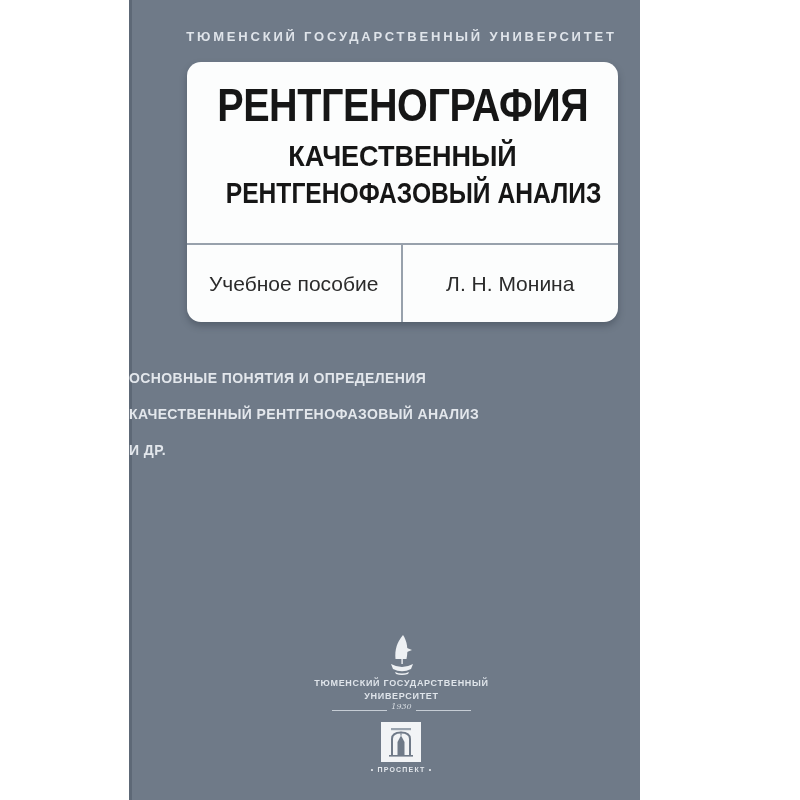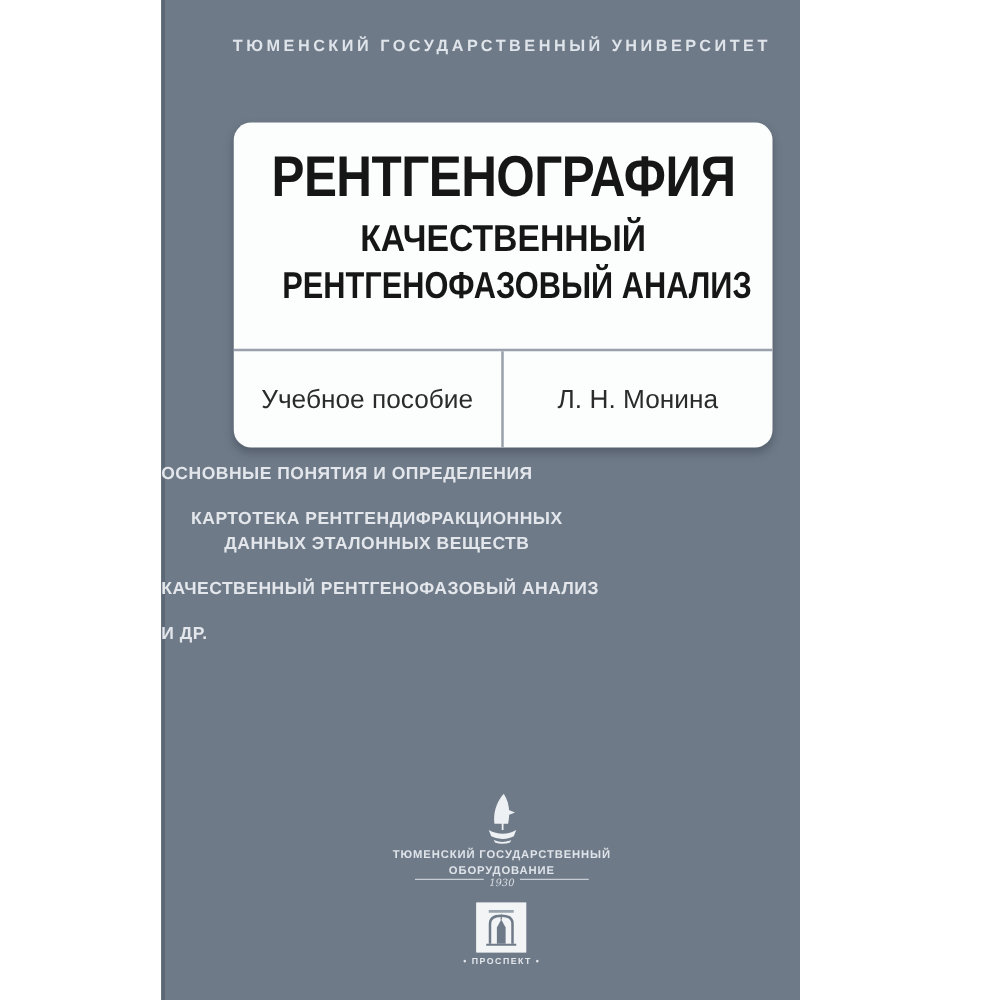--- a/index.html
+++ b/index.html
@@ -19,21 +19,20 @@
   .header-text {
     position:absolute; top:29px; left:0; width:100%; text-align:center;
     color:#dfe4ea; font-size:13px; font-weight:bold; letter-spacing:2.8px;
     white-space:nowrap;
   }
   .panel {
     position:absolute; left:58px; top:62px; width:431px; height:260px;
     background:#fcfdfd; border-radius:14px;
     box-shadow:0 4px 7px rgba(38,46,58,0.35);
     overflow:hidden;
-    margin-top:36px;
   }
   .panel-divider-h {
     position:absolute; left:0; top:181px; width:100%; height:2px;
     background:#98a1ac;
   }
   .title-line {
     position:absolute; left:0; width:100%; text-align:center;
     color:#161616; font-weight:bold; white-space:nowrap;
   }
   .title-main  { top:16px;  font-size:46px; transform:scaleX(0.86); letter-spacing:-0.5px; }
@@ -58,21 +57,21 @@
   .footer-logo {
     position:absolute; top:634px; left:0; width:100%;
     display:flex; flex-direction:column; align-items:center;
   }
   .ship { width:40px; height:42px; }
   .univ-wordmark {
     margin-top:1px; text-align:left; color:#dfe4ea; font-weight:bold;
     font-size:9px; letter-spacing:0.7px; line-height:12px; white-space:nowrap;
   }
   .univ-rule {
-    margin-top:1px; display:flex; align-items:flex-start; justify-content:center;
+    margin-top:1px; display:flex; align-items:flex-end; justify-content:center;
     gap:4px; color:#cfd6dd;
   }
   .univ-rule .bar { width:55px; height:1px; background:#c6cdd5; }
   .univ-rule .year {
     font-family:"DejaVu Serif", serif; font-style:italic; font-size:8px;
     color:#d7dde3; line-height:8px;
   }
   .publisher { margin-top:11px; display:flex; flex-direction:column; align-items:center; }
   .publisher-square {
     width:40px; height:40px; background:#f2f4f6; display:flex;
@@ -98,35 +97,34 @@
       <div class="title-line title-sub2">РЕНТГЕНОФАЗОВЫЙ АНАЛИЗ</div>
       <div class="panel-divider-h"></div>
       <div class="panel-bottom">
         <div class="panel-cell left">Учебное пособие</div>
         <div class="panel-cell">Л. Н. Монина</div>
       </div>
     </div>
 
     <div class="topics">
       <div class="topic">ОСНОВНЫЕ ПОНЯТИЯ И ОПРЕДЕЛЕНИЯ</div>
-      <div class="topic wrap">КАРТОТЕКА РЕНТГЕНДИФРАКЦИОННЫХ ДАННЫХ ЭТАЛОННЫХ ВЕЩЕСТВ</div>
       <div class="topic">КАЧЕСТВЕННЫЙ РЕНТГЕНОФАЗОВЫЙ АНАЛИЗ</div>
       <div class="topic">И ДР.</div>
     </div>
 
     <div class="footer-logo">
       <svg class="ship" viewBox="0 0 40 42" xmlns="http://www.w3.org/2000/svg">
         <path d="M21 1 C15 8 12.5 16 13.5 25 L24.5 25 C26.5 15 25 7 21 1 Z" fill="#eef1f4"></path>
         <path d="M25 14 L30 16 L25 18 Z" fill="#eef1f4"></path>
         <rect x="19.4" y="24" width="1.4" height="6" fill="#eef1f4"></rect>
         <path d="M9 30 Q20 36 31 30 L29 35 Q20 39.5 11 35 Z" fill="#eef1f4"></path>
         <path d="M13 38 Q20 41 27 38 L26 40 Q20 42 14 40 Z" fill="#eef1f4"></path>
       </svg>
       <div class="univ-wordmark">ТЮМЕНСКИЙ ГОСУДАРСТВЕННЫЙ</div>
-      <div class="univ-wordmark">ОБОРУДОВАНИЕ</div>
+      <div class="univ-wordmark">УНИВЕРСИТЕТ</div>
       <div class="univ-rule">
         <span class="bar"></span>
         <span class="year">1930</span>
         <span class="bar"></span>
       </div>
 
       <div class="publisher">
         <div class="publisher-square">
           <svg width="40" height="40" viewBox="0 0 40 40" xmlns="http://www.w3.org/2000/svg">
             <rect x="0" y="0" width="40" height="40" fill="#f2f4f6"></rect>

